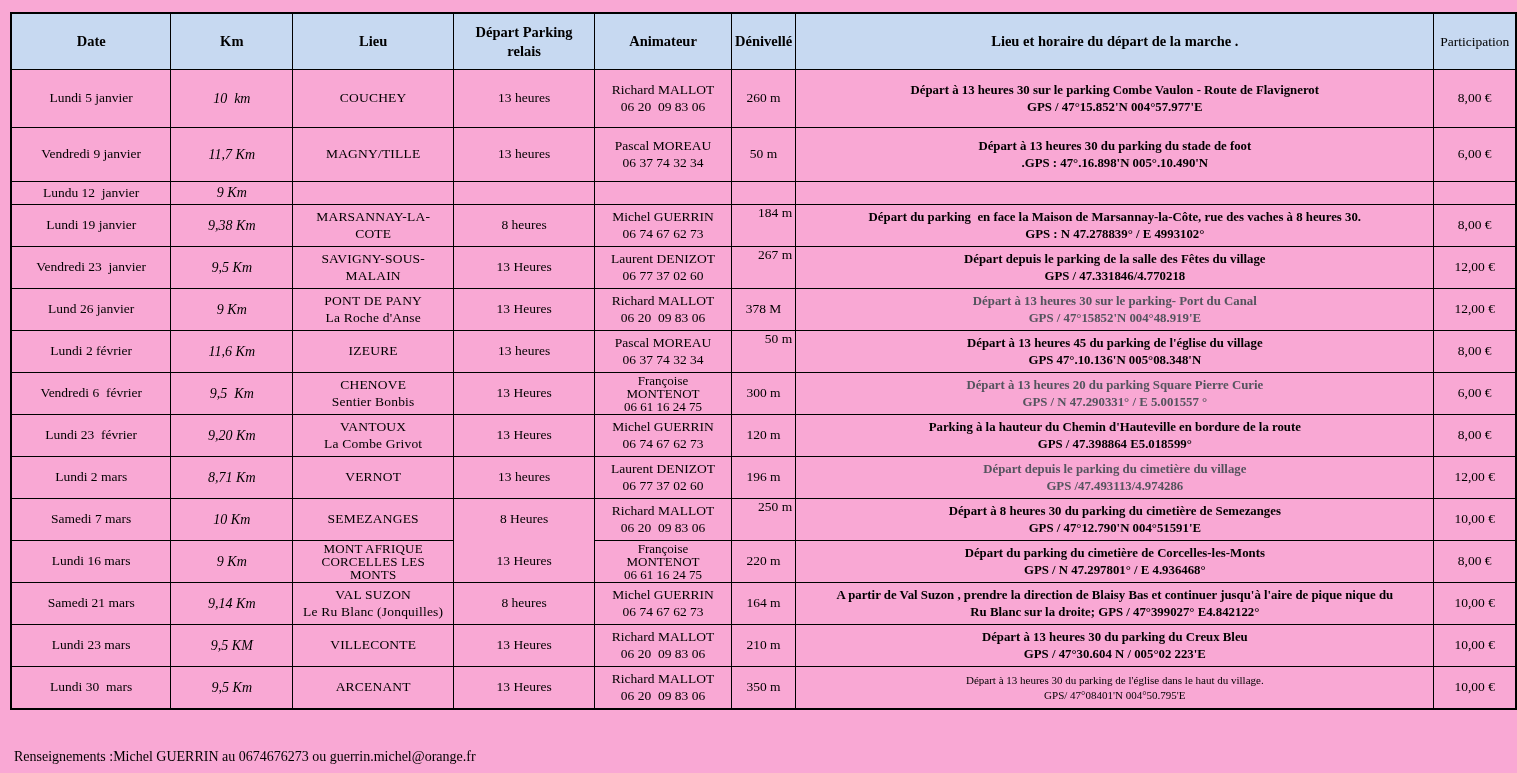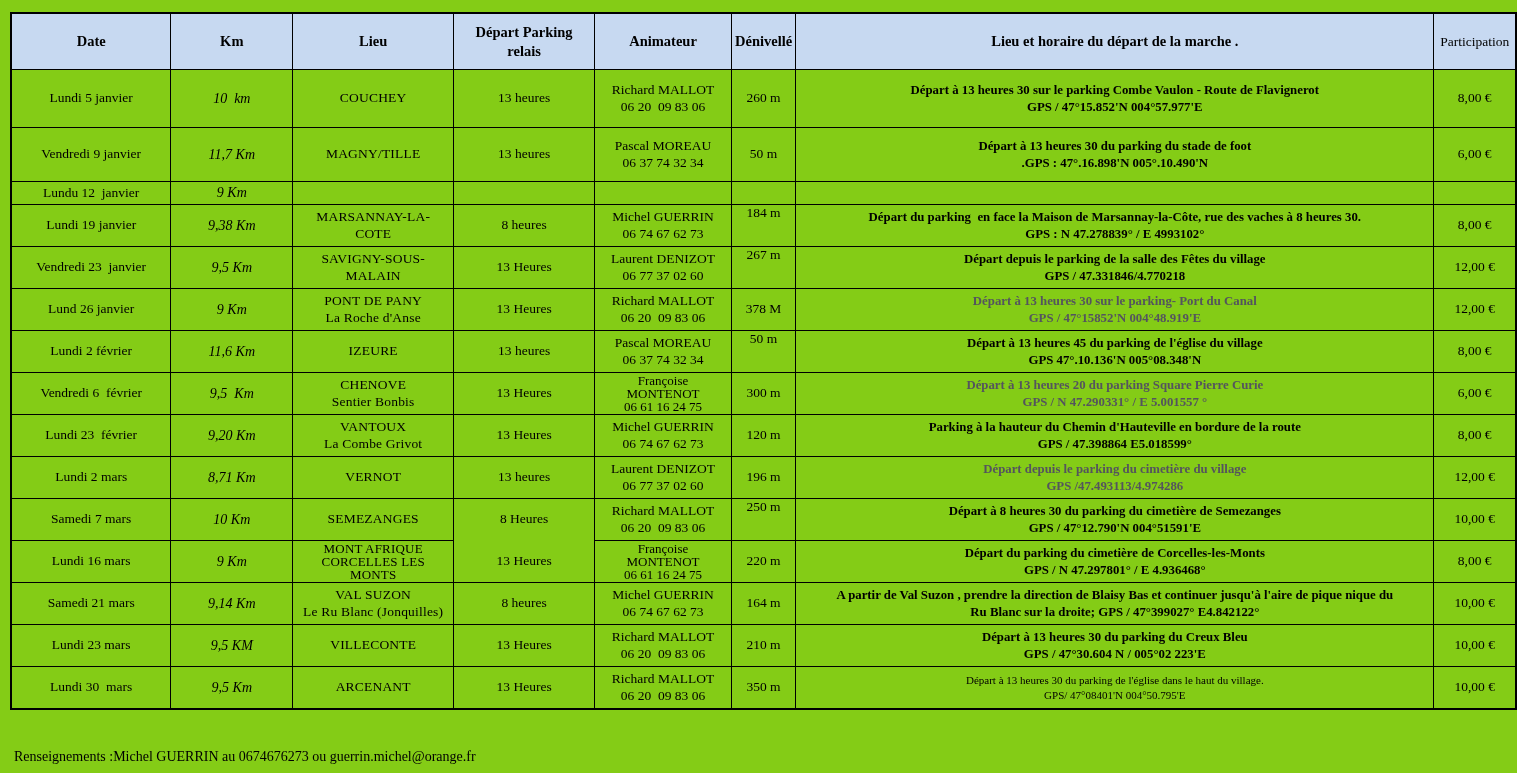--- a/index.html
+++ b/index.html
@@ -1,32 +1,32 @@
 <!DOCTYPE html>
 <html lang="fr"><head>
 <meta charset="utf-8">
 <style>
   html,body{margin:0;padding:0;background:#fff;}
-  .page{position:relative;width:1517px;height:773px;background:#84cc16;overflow:hidden;
+  .page{position:relative;width:1517px;height:773px;background:#f9a8d4;overflow:hidden;
         font-family:"Liberation Serif", serif;color:#000;}
   table.sched{position:absolute;left:10px;top:12px;border-collapse:collapse;table-layout:fixed;
         border:2px solid #000;}
   th,td{border:1px solid #000;text-align:center;vertical-align:middle;padding:0 3px;
         white-space:pre-wrap;overflow:hidden;font-family:"Liberation Serif", serif;}
   th{background:#c7d9f1;font-weight:bold;font-size:14.5px;height:55px;line-height:1.3;}
   th.normal{font-weight:normal;font-size:13.5px;}
   td{font-size:13.5px;line-height:1.25;height:41px;}
   tr.h57 td{height:57px;}
   tr.h53 td{height:53px;}
   tr.h22 td{height:22px;margin-left:18px;}
   td.lieu{font-size:13.5px;letter-spacing:.2px;}
   td.km{font-size:14px;font-style:italic;}
   .lg{font-size:17px;}
   td.clip{line-height:13px;font-size:13px;padding-top:0;padding-bottom:0;}
-  td.top{vertical-align:top;}
+  td.top{vertical-align:top;text-align:right;}
   td.desc{font-weight:bold;font-size:12.8px;line-height:1.3;}
   td.desc.muted{color:#54545e;}
   td.desc.plain{font-weight:normal;font-size:11px;}
   td.nobb{border-bottom:hidden;}
   td.nobt{border-top:hidden;}
   .footer{position:absolute;left:14px;top:749px;font-size:14px;color:#000;text-align:right;}
 </style>
 </head>
 <body>
 

